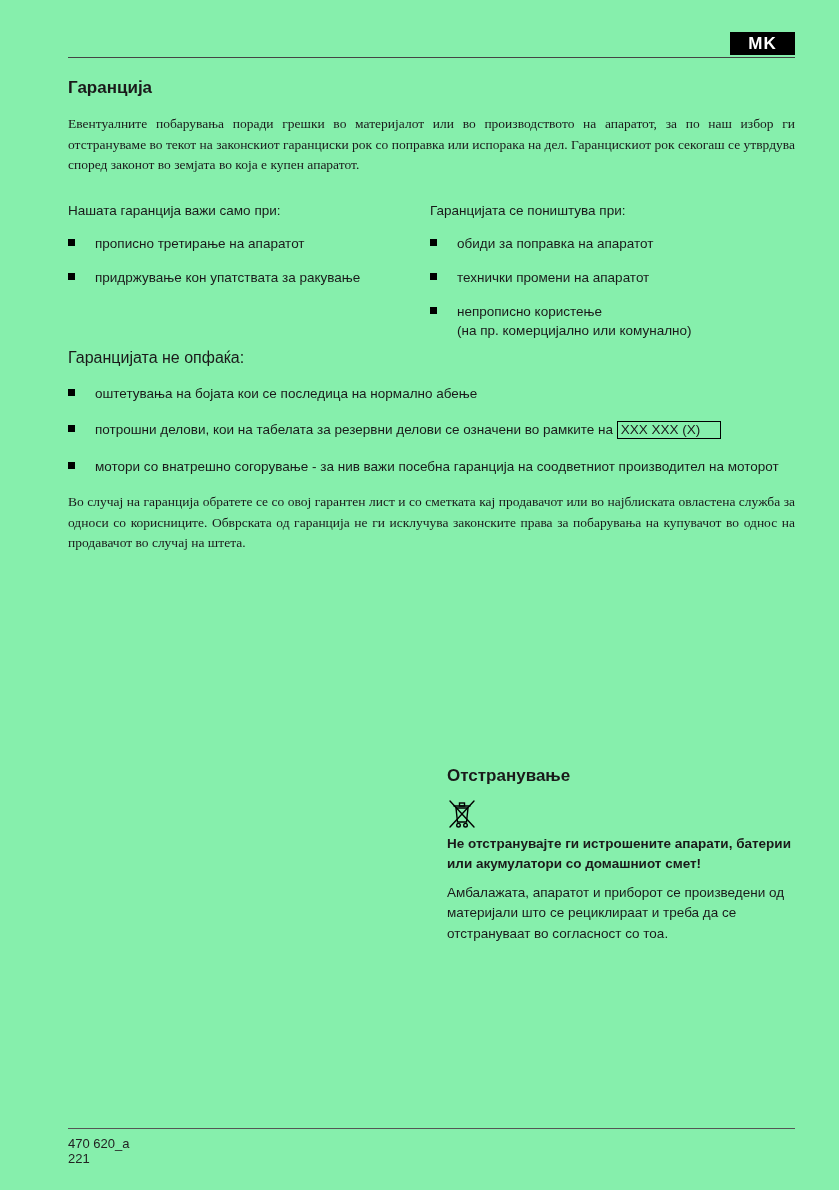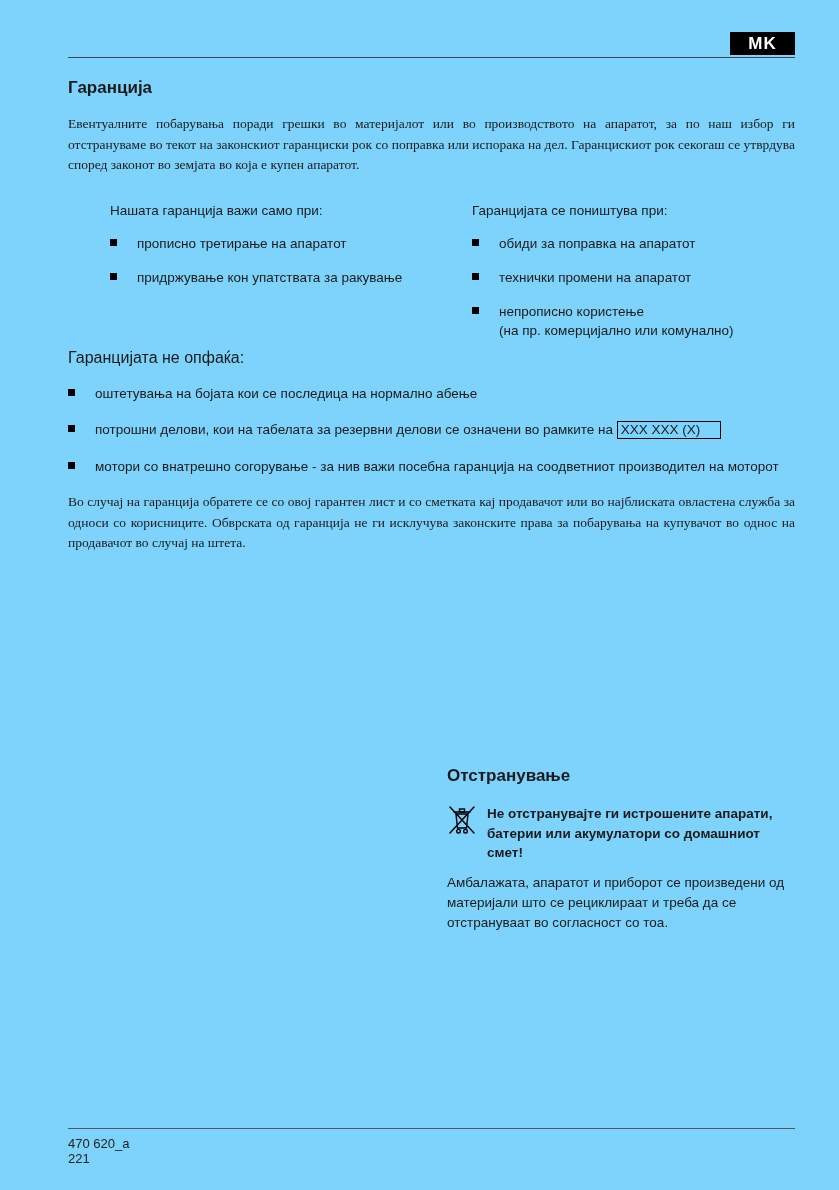--- a/index.html
+++ b/index.html
@@ -1,20 +1,20 @@
 <!DOCTYPE html>
 <html lang="mk"><head>
 <meta charset="utf-8">
 <style>
   * { margin: 0; padding: 0; box-sizing: border-box; }
   html, body { background: #fff; }
   .page {
     width: 839px;
     height: 1190px;
-    background: #7dd3fc;
+    background: #86efac;
     position: relative;
     font-family: "Liberation Sans", sans-serif;
     color: #1a1a1a;
     overflow: hidden;
   }
   .content { padding: 0 44px 0 68px; }
 
   
   .header {
     position: relative;
@@ -40,21 +40,21 @@
   h1.doc-title { font-size: 17px; font-weight: bold; margin-top: 20px; }
   p.body-text {
     font-size: 13.5px;
     line-height: 1.52;
     text-align: justify;
     margin-top: 16px;
     font-family: Liberation Serif, serif;
   }
 
   
-  .cols { display: flex; margin-top: 26px; margin-left: 42px; }
+  .cols { display: flex; margin-top: 26px; }
   .col-left { width: 362px; flex: none; }
   .col-right { flex: 1; }
   .col-head { font-size: 13.5px; line-height: 1.4; }
 
   ul.bullets { list-style: none; margin-top: 4px; }
   li.bullet-item { display: flex; margin-top: 14px; }
   .sq {
     width: 7px; height: 7px;
     background: #000;
     flex: none;
@@ -77,21 +77,21 @@
   .closing { margin-top: 28px; }
 
   
   .disposal {
     position: absolute;
     left: 447px;
     right: 44px;
     top: 766px;
   }
   .disposal h2 { font-size: 17px; font-weight: bold; }
-  .warning-row { display: flex; margin-top: 18px; }
+  .warning-row { display: flex; margin-top: 12px; flex-direction: column; }
   .weee { flex: none; margin-right: 10px; }
   .warning-text {
     font-size: 13.5px;
     font-weight: bold;
     line-height: 1.45;
   }
   .disposal-body {
     font-size: 13.5px;
     line-height: 1.5;
     margin-top: 10px;

